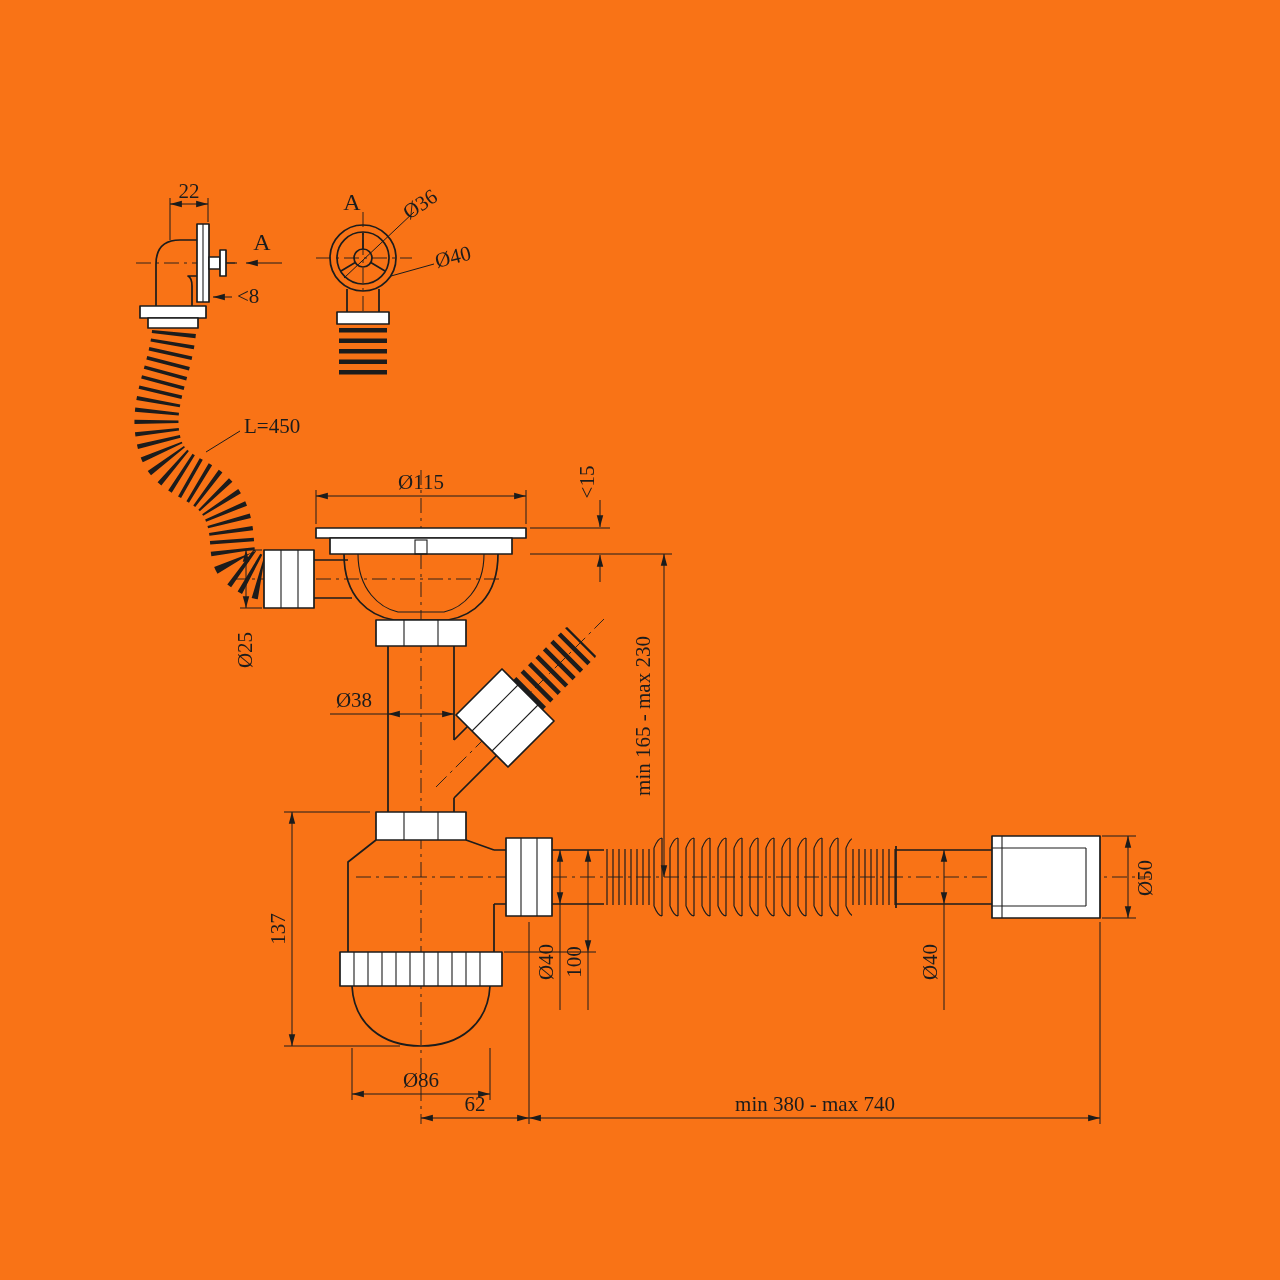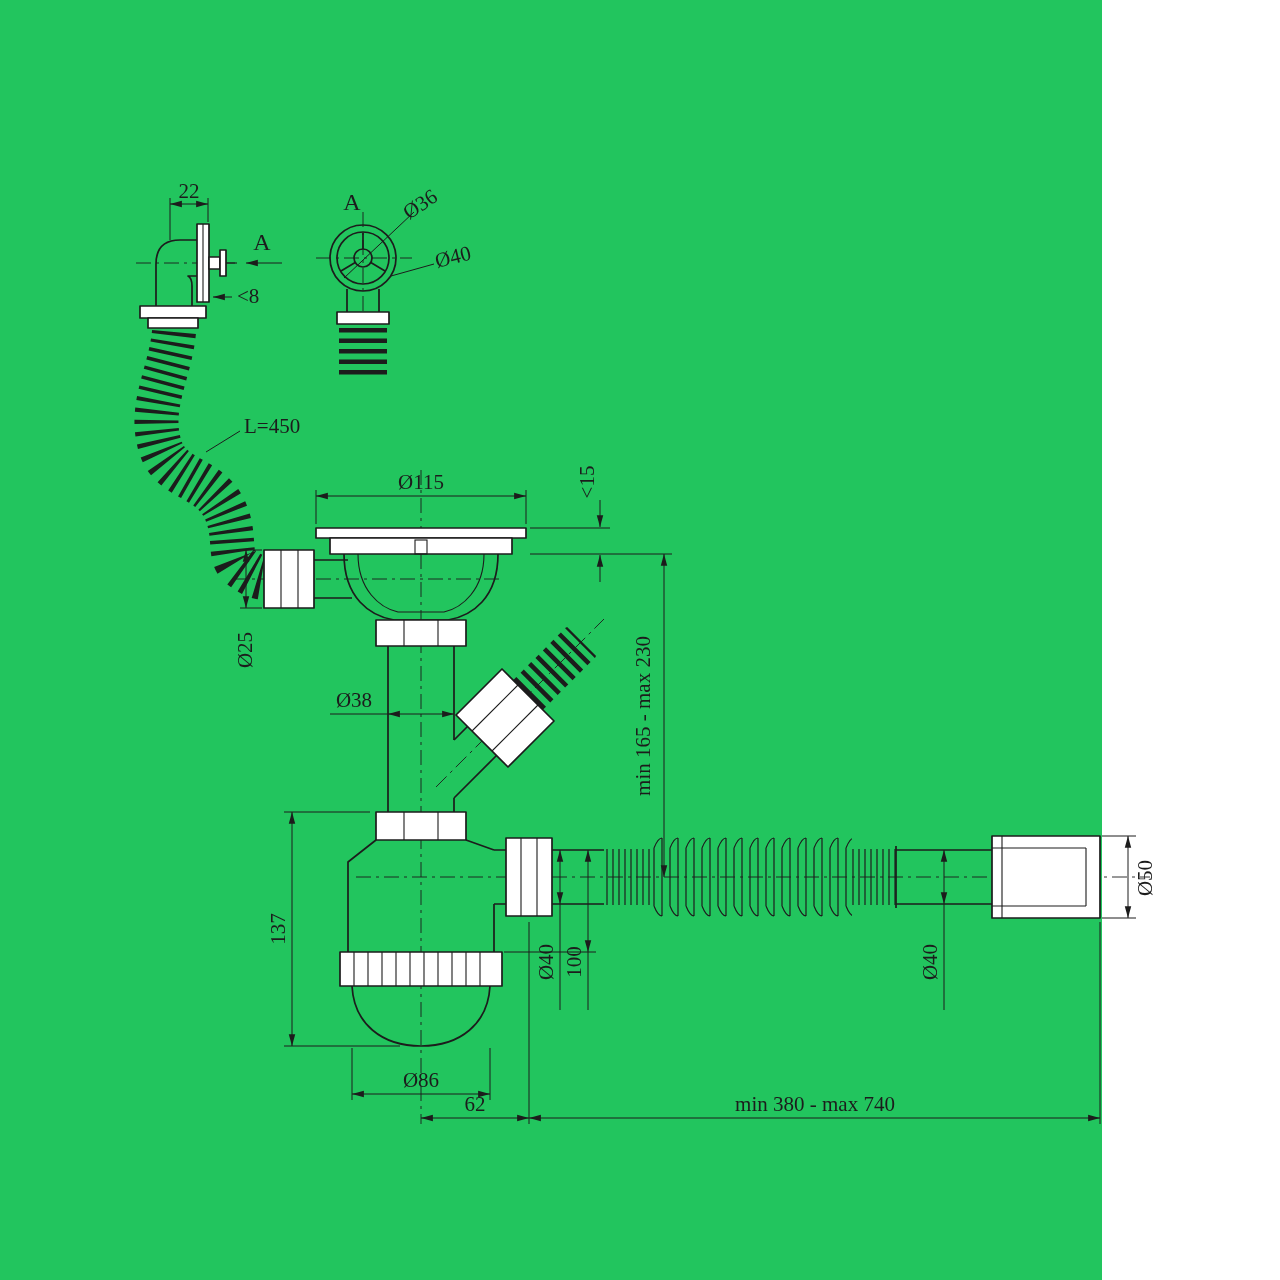--- a/index.html
+++ b/index.html
@@ -1,17 +1,17 @@
 <!DOCTYPE html>
 <html><head>
 <meta charset="utf-8">
 <title>Technical Drawing</title>
 <style>
   html,body{margin:0;padding:0;background:#ffffff;}
-  .stage{width:1102px;height:1280px;background:#22c55e;position:relative;text-align:right;}
+  .stage{width:1280px;height:1280px;background:#f97316;position:relative;text-align:right;}
   svg text{font-family:"Liberation Serif","DejaVu Serif",serif;font-size:21px;fill:#1c1c1c;}
   svg text.big{font-size:24px;}
   .ol{fill:none;stroke:#1c1c1c;stroke-width:1.7;stroke-linejoin:round;}
   .olf{fill:#ffffff;stroke:#1c1c1c;stroke-width:1.7;stroke-linejoin:round;}
   .thin{fill:none;stroke:#1c1c1c;stroke-width:1.1;}
   .dim{fill:none;stroke:#1c1c1c;stroke-width:1;}
   .cl{fill:none;stroke:#1c1c1c;stroke-width:0.9;stroke-dasharray:15 5 3 5;}
   .rib{fill:none;stroke:#1c1c1c;stroke-linecap:butt;}
 </style>
 </head>

